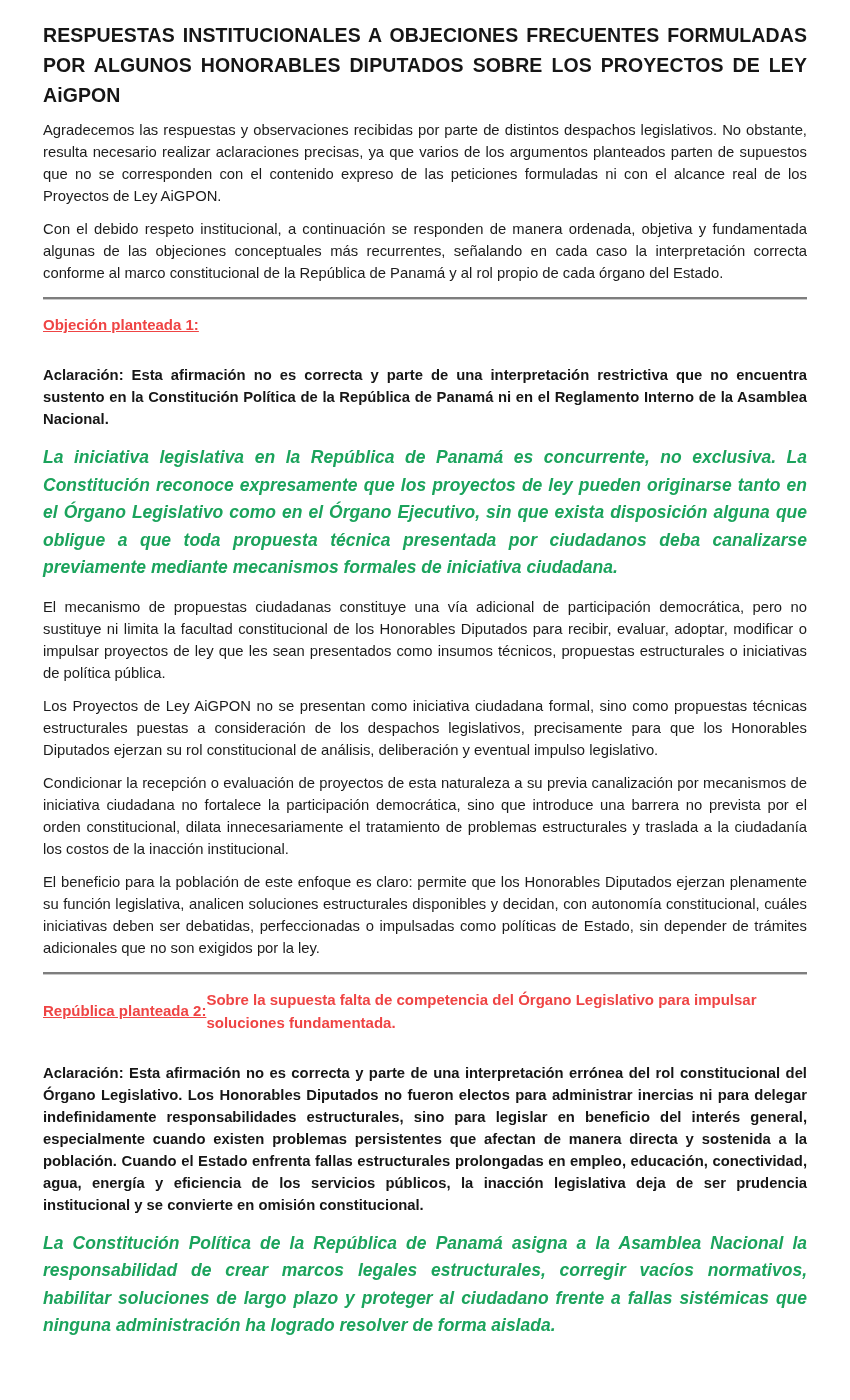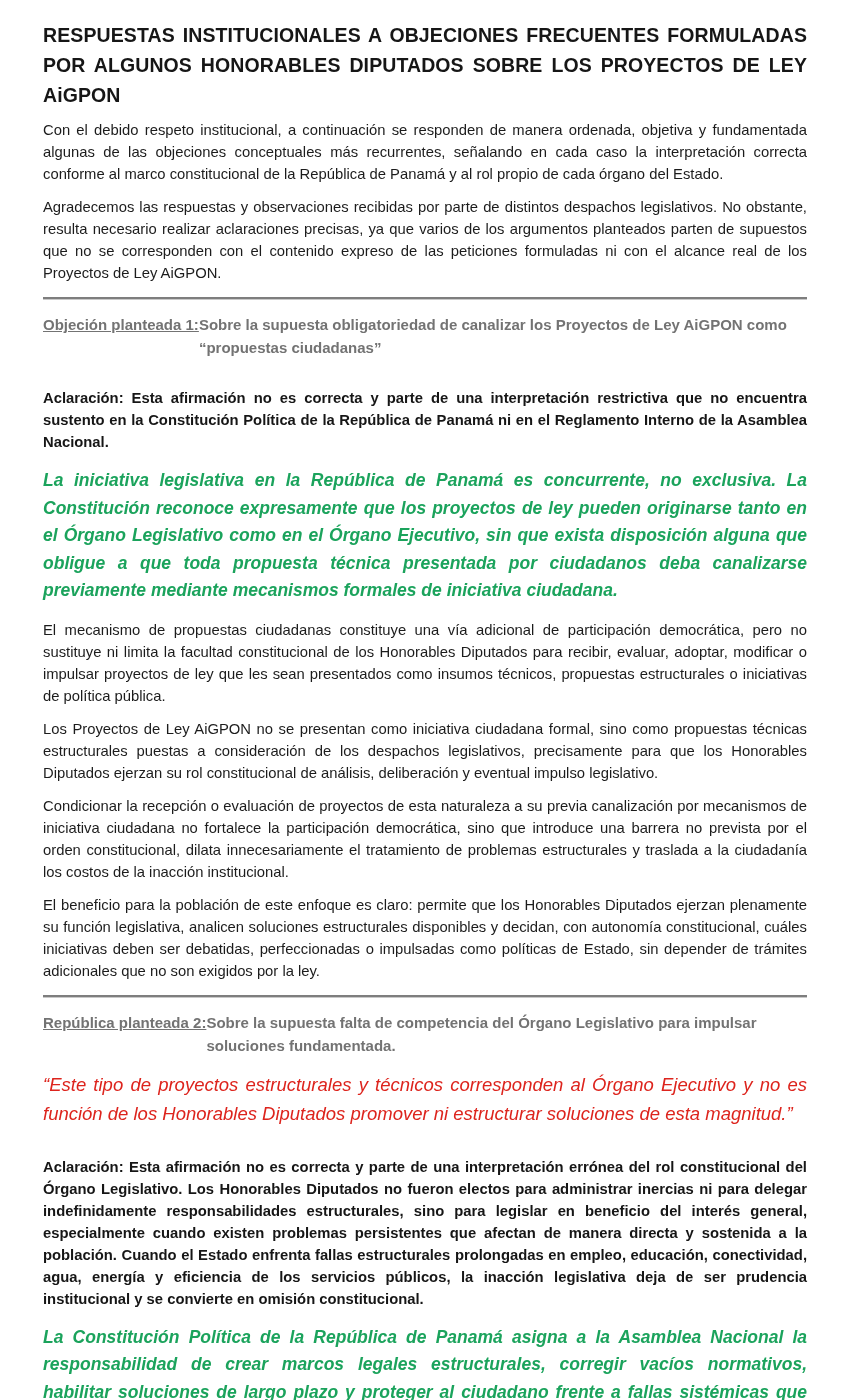--- a/index.html
+++ b/index.html
@@ -37,25 +37,25 @@
     margin-bottom: 11px;
   }
   .divider {
     border: 0;
     height: 3px;
     background: linear-gradient(to bottom, #7e7e7e 0 55%, #c9c9c9 55% 100%);
     margin: 13px 0 13px 0;
   }
   .objection-heading {
     display: flex;
-    align-items: flex-start;
+    align-items: center;
     font-size: 15px;
     font-weight: 700;
     line-height: 23px;
-    color: #737373;
+    color: #ef4444;
     margin: 11px 0 13px 0;
   }
   .obj-label {
     flex: 0 0 152px;
     text-decoration: underline;
     white-space: nowrap;
   }
   .obj-topic {
     flex: 1 1 auto;
     text-align: left;
@@ -87,46 +87,44 @@
     margin: 14px 0 14px 0;
   }
 </style>
 </head>
 <body>
 
 <div class="page">
 
   <h1 class="doc-title">RESPUESTAS INSTITUCIONALES A OBJECIONES FRECUENTES FORMULADAS POR ALGUNOS HONORABLES DIPUTADOS SOBRE LOS PROYECTOS DE LEY AiGPON</h1>
 
+  <p class="body-text">Agradecemos las respuestas y observaciones recibidas por parte de distintos despachos legislativos. No obstante, resulta necesario realizar aclaraciones precisas, ya que varios de los argumentos planteados parten de supuestos que no se corresponden con el contenido expreso de las peticiones formuladas ni con el alcance real de los Proyectos de Ley AiGPON.</p>
   <p class="body-text">Con el debido respeto institucional, a continuación se responden de manera ordenada, objetiva y fundamentada algunas de las objeciones conceptuales más recurrentes, señalando en cada caso la interpretación correcta conforme al marco constitucional de la República de Panamá y al rol propio de cada órgano del Estado.</p>
-  <p class="body-text">Agradecemos las respuestas y observaciones recibidas por parte de distintos despachos legislativos. No obstante, resulta necesario realizar aclaraciones precisas, ya que varios de los argumentos planteados parten de supuestos que no se corresponden con el contenido expreso de las peticiones formuladas ni con el alcance real de los Proyectos de Ley AiGPON.</p>
 
   <hr class="divider">
 
   <div class="objection-heading">
     <span class="obj-label">Objeción planteada 1:</span>
-    <span class="obj-topic">Sobre la supuesta obligatoriedad de canalizar los Proyectos de Ley AiGPON como “propuestas ciudadanas”</span>
   </div>
 
 
   <p class="aclaracion">Aclaración: Esta afirmación no es correcta y parte de una interpretación restrictiva que no encuentra sustento en la Constitución Política de la República de Panamá ni en el Reglamento Interno de la Asamblea Nacional.</p>
 
   <p class="highlight">La iniciativa legislativa en la República de Panamá es concurrente, no exclusiva. La Constitución reconoce expresamente que los proyectos de ley pueden originarse tanto en el Órgano Legislativo como en el Órgano Ejecutivo, sin que exista disposición alguna que obligue a que toda propuesta técnica presentada por ciudadanos deba canalizarse previamente mediante mecanismos formales de iniciativa ciudadana.</p>
 
   <p class="body-text">El mecanismo de propuestas ciudadanas constituye una vía adicional de participación democrática, pero no sustituye ni limita la facultad constitucional de los Honorables Diputados para recibir, evaluar, adoptar, modificar o impulsar proyectos de ley que les sean presentados como insumos técnicos, propuestas estructurales o iniciativas de política pública.</p>
   <p class="body-text">Los Proyectos de Ley AiGPON no se presentan como iniciativa ciudadana formal, sino como propuestas técnicas estructurales puestas a consideración de los despachos legislativos, precisamente para que los Honorables Diputados ejerzan su rol constitucional de análisis, deliberación y eventual impulso legislativo.</p>
   <p class="body-text">Condicionar la recepción o evaluación de proyectos de esta naturaleza a su previa canalización por mecanismos de iniciativa ciudadana no fortalece la participación democrática, sino que introduce una barrera no prevista por el orden constitucional, dilata innecesariamente el tratamiento de problemas estructurales y traslada a la ciudadanía los costos de la inacción institucional.</p>
   <p class="body-text">El beneficio para la población de este enfoque es claro: permite que los Honorables Diputados ejerzan plenamente su función legislativa, analicen soluciones estructurales disponibles y decidan, con autonomía constitucional, cuáles iniciativas deben ser debatidas, perfeccionadas o impulsadas como políticas de Estado, sin depender de trámites adicionales que no son exigidos por la ley.</p>
 
   <hr class="divider">
 
   <div class="objection-heading">
     <span class="obj-label">República planteada 2:</span>
     <span class="obj-topic">Sobre la supuesta falta de competencia del Órgano Legislativo para impulsar soluciones fundamentada.</span>
   </div>
 
-  <p class="quote italic">“Este tipo de proyectos estructurales y técnicos corresponden al Órgano Ejecutivo y no es función de los Honorables Diputados promover ni estructurar soluciones de esta magnitud.”</p>
 
   <p class="aclaracion">Aclaración: Esta afirmación no es correcta y parte de una interpretación errónea del rol constitucional del Órgano Legislativo. Los Honorables Diputados no fueron electos para administrar inercias ni para delegar indefinidamente responsabilidades estructurales, sino para legislar en beneficio del interés general, especialmente cuando existen problemas persistentes que afectan de manera directa y sostenida a la población. Cuando el Estado enfrenta fallas estructurales prolongadas en empleo, educación, conectividad, agua, energía y eficiencia de los servicios públicos, la inacción legislativa deja de ser prudencia institucional y se convierte en omisión constitucional.</p>
 
   <p class="highlight">La Constitución Política de la República de Panamá asigna a la Asamblea Nacional la responsabilidad de crear marcos legales estructurales, corregir vacíos normativos, habilitar soluciones de largo plazo y proteger al ciudadano frente a fallas sistémicas que ninguna administración ha logrado resolver de forma aislada.</p>
 
 </div>
 
 </body></html>

